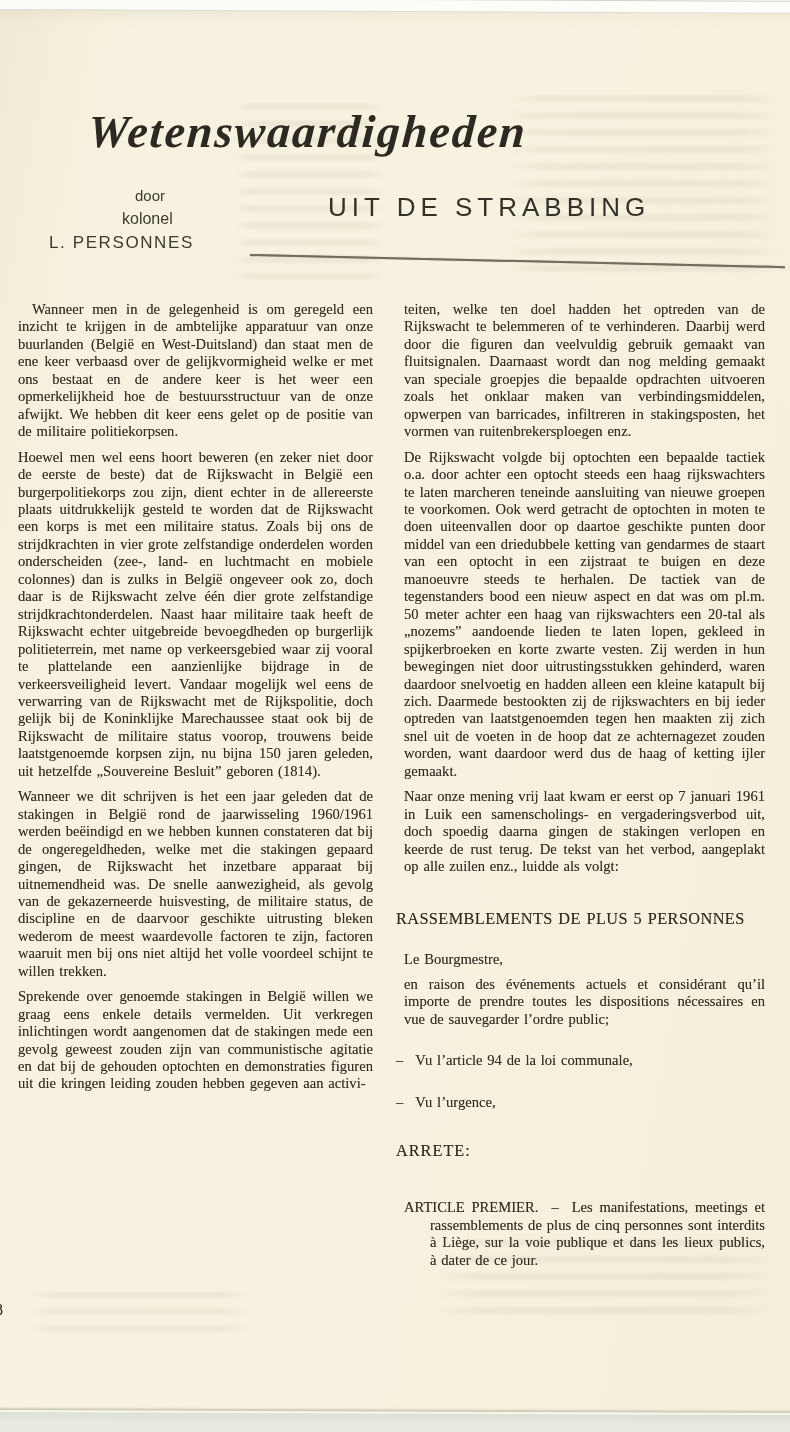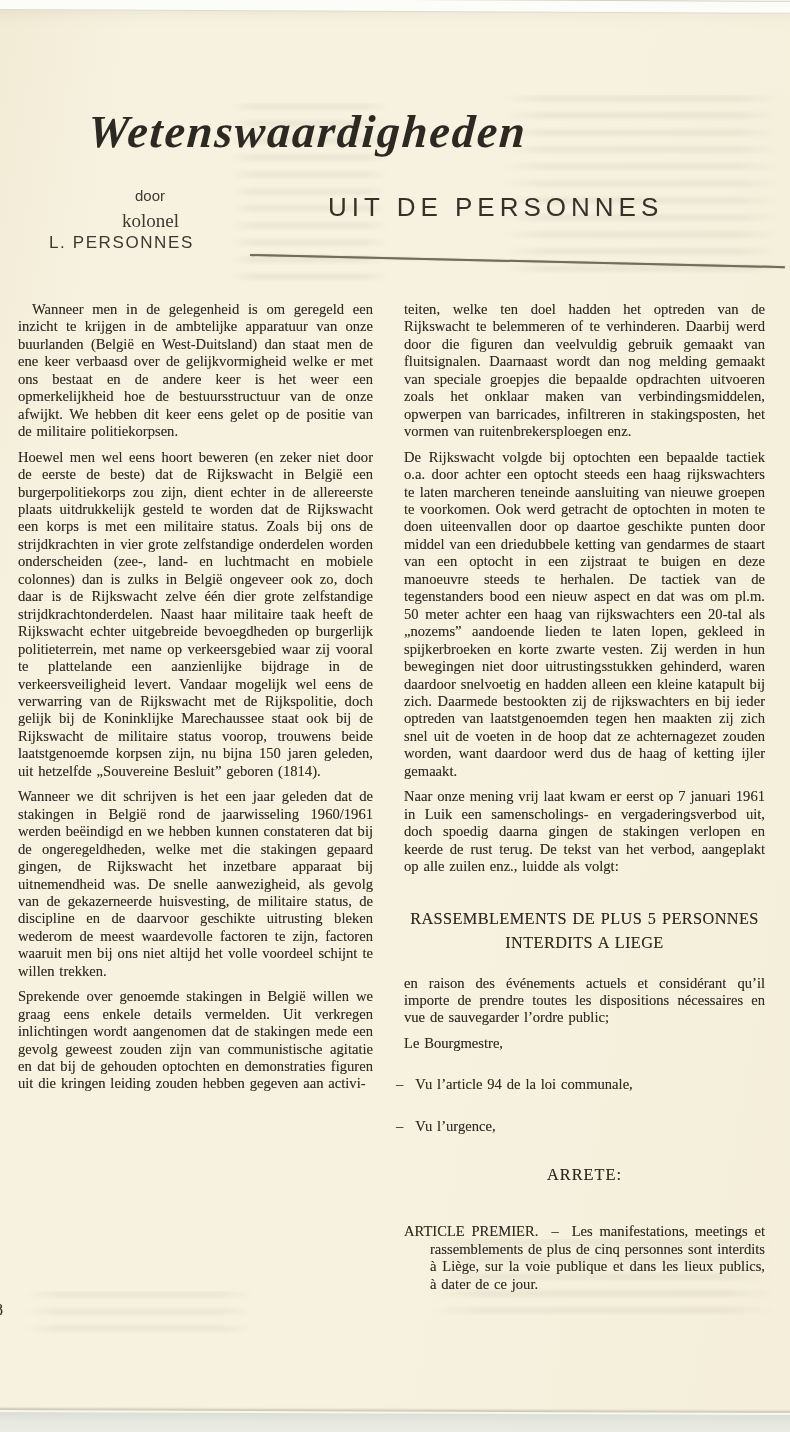--- a/index.html
+++ b/index.html
@@ -45,21 +45,21 @@
     position:absolute; left:96px; top:102px;
     font-family:"Liberation Serif", serif;
     font-style:italic; font-weight:bold;
     font-size:46px; line-height:1;
     letter-spacing:2px; color:#2c2923;
     transform:skewX(-4deg);
     white-space:nowrap;
   }
   .byline{position:absolute; color:#3c3931; font-family:"Liberation Sans", sans-serif;}
   .byline-door   {left:143px; top:180px; font-size:15px;}
-  .byline-kolonel{left:130px; top:203px; font-size:19px;font-family:Liberation Serif, serif;}
+  .byline-kolonel{left:130px; top:203px; font-size:16px;}
   .byline-author {left:57px;  top:226px; font-size:17px; letter-spacing:1.6px;}
   .section-title{
     position:absolute; left:336px; top:185px;
     font-family:"Liberation Sans", sans-serif;
     font-size:26px; font-weight:400;
     letter-spacing:5px; color:#34312b;
     white-space:nowrap;
   }
   .title-rule{
     position:absolute; left:258px; top:247px; width:535px; height:2px;
@@ -78,21 +78,20 @@
   }
   .col-left {left:18px;  width:371px;}
   .col-right{left:404px; width:377px;}
   .body-p{margin:8px; hyphens:auto; -webkit-hyphens:auto;}
   .body-p.indent{text-indent:14px;}
   .body-p.hang{padding-left:26px; text-indent:-26px;}
   .body-p b{font-weight:normal;}
   .pad{padding:0 13px;}
   .col-heading{
     margin:31px 0 20px;
-    text-align:center;
     font-size:16.3px; line-height:24px;
     letter-spacing:.4px; color:#2e2a23;
   }
   .col-heading.arrete{margin:28px 0 36px; letter-spacing:1px;}
   .dash-list{margin:0;}
   .dash-item{padding-left:26px; text-indent:-26px; text-align:left;margin-top:24px;}
   .dash-item .dash{padding-right:12px;}
   
   .page-number{
     position:absolute; left:-5px; top:1294px;
@@ -108,39 +107,38 @@
 
     <div class="ghost" style="left:238px;top:96px;width:158px;height:182px;"></div>
     <div class="ghost" style="left:510px;top:88px;width:278px;height:178px;"></div>
     <div class="ghost" style="left:438px;top:1232px;width:345px;height:82px;"></div>
     <div class="ghost" style="left:32px;top:1284px;width:230px;height:44px;"></div>
 
     <div class="script-title">Wetenswaardigheden</div>
     <div class="byline byline-door">door</div>
     <div class="byline byline-kolonel">kolonel</div>
     <div class="byline byline-author">L. PERSONNES</div>
-    <div class="section-title">UIT DE PERSONNES</div>
+    <div class="section-title">UIT DE STRABBING</div>
     <div class="title-rule"></div>
 
     <div class="col col-left" lang="nl">
         <p class="body-p indent">Wanneer men in de gelegenheid is om geregeld een inzicht te krijgen in de ambtelijke apparatuur van onze buurlanden (België en West-Duitsland) dan staat men de ene keer verbaasd over de gelijkvormigheid welke er met ons bestaat en de andere keer is het weer een opmerkelijkheid hoe de bestuursstructuur van de onze afwijkt. We hebben dit keer eens gelet op de positie van de militaire politiekorpsen.</p>
         <p class="body-p">Hoewel men wel eens hoort beweren (en zeker niet door de eerste de beste) dat de Rijkswacht in België een burgerpolitiekorps zou zijn, dient echter in de allereerste plaats uitdrukkelijk gesteld te worden dat de Rijkswacht een korps is met een militaire status. Zoals bij ons de strijdkrachten in vier grote zelfstandige onderdelen worden onderscheiden (zee-, land- en luchtmacht en mobiele colonnes) dan is zulks in België ongeveer ook zo, doch daar is de Rijkswacht zelve één dier grote zelfstandige strijdkrachtonderdelen. Naast haar militaire taak heeft de Rijkswacht echter uitgebreide bevoegdheden op burgerlijk politieterrein, met name op verkeersgebied waar zij vooral te plattelande een aanzienlijke bijdrage in de verkeers<b>veiligheid</b> levert. Vandaar mogelijk wel eens de verwarring van de Rijkswacht met de Rijkspolitie, doch gelijk bij de Koninklijke Marechaussee staat ook bij de Rijkswacht de militaire status voorop, trouwens beide laatstgenoemde korpsen zijn, nu bijna 150 jaren geleden, uit hetzelfde „Souvereine Besluit” geboren (1814).</p>
         <p class="body-p">Wanneer we dit schrijven is het een jaar geleden dat de stakingen in België rond de jaarwisseling 1960/1961 werden beëindigd en we hebben kunnen constateren dat bij de ongeregeldheden, welke met die stakingen gepaard gingen, de Rijkswacht het inzetbare apparaat bij uitnemendheid was. De snelle aanwezigheid, als gevolg van de gekazerneerde huisvesting, de militaire status, de discipline en de daarvoor geschikte uitrusting bleken wederom de meest waardevolle factoren te zijn, factoren waaruit men bij ons niet altijd het volle voordeel schijnt te willen trekken.</p>
         <p class="body-p">Sprekende over genoemde stakingen in België willen we graag eens enkele details vermelden. Uit verkregen inlichtingen wordt aangenomen dat de stakingen mede een gevolg geweest zouden zijn van communistische agitatie en dat bij de gehouden optochten en demonstraties figuren uit die kringen leiding zouden hebben gegeven aan activi-</p>
       </div>
     <div class="col col-right" lang="nl">
         <p class="body-p">teiten, welke ten doel hadden het optreden van de Rijkswacht te belemmeren of te verhinderen. Daarbij werd door die figuren dan veelvuldig gebruik gemaakt van fluitsignalen. Daarnaast wordt dan nog melding gemaakt van speciale groepjes die bepaalde opdrachten uitvoeren zoals het onklaar maken van verbindingsmiddelen, opwerpen van barricades, infiltreren in stakingsposten, het vormen van ruitenbrekersploegen enz.</p>
         <p class="body-p">De Rijkswacht volgde bij optochten een bepaalde tactiek o.a. door achter een optocht steeds een haag rijkswachters te laten marcheren teneinde aansluiting van nieuwe groepen te voorkomen. Ook werd getracht de optochten in moten te doen uiteenvallen door op daartoe geschikte punten door middel van een driedubbele ketting van gendarmes de staart van een optocht in een zijstraat te buigen en deze manoeuvre steeds te herhalen. De tactiek van de tegenstanders bood een nieuw aspect en dat was om pl.m. 50 meter achter een haag van rijkswachters een 20-tal als „nozems” aandoende lieden te laten lopen, gekleed in spijkerbroeken en korte zwarte vesten. Zij werden in hun bewegingen niet door uitrustingsstukken gehinderd, waren daardoor snelvoetig en hadden alleen een kleine katapult bij zich. Daarmede bestookten zij de rijkswachters en bij ieder optreden van laatstgenoemden tegen hen maakten zij zich snel uit de voeten in de hoop dat ze achternagezet zouden worden, want daardoor werd dus de haag of ketting ijler gemaakt.</p>
         <p class="body-p">Naar onze mening vrij laat kwam er eerst op 7 januari 1961 in Luik een samenscholings- en vergaderingsverbod uit, doch spoedig daarna gingen de stakingen verlopen en keerde de rust terug. De tekst van het verbod, aangeplakt op alle zuilen enz., luidde als volgt:</p>
         <div class="col-heading">
           <div>RASSEMBLEMENTS DE PLUS 5 PERSONNES</div>
-          <div>INTERDITS A LIEGE</div>
         </div>
+        <p class="body-p">Le Bourgmestre,</p>
         <p class="body-p">en raison des événements actuels et considérant qu’il importe de prendre toutes les dispositions nécessaires en vue de sauvegarder l’ordre public;</p>
-        <p class="body-p">Le Bourgmestre,</p>
         <div class="dash-list">
           <div class="dash-item"><span class="dash">–</span>Vu l’article 94 de la loi communale,</div>
           <div class="dash-item"><span class="dash">–</span>Vu l’urgence,</div>
         </div>
         <div class="col-heading arrete">
           <div>ARRETE:</div>
         </div>
         <p class="body-p hang">ARTICLE PREMIER.<span class="pad">–</span>Les manifestations, meetings et rassemblements de plus de cinq personnes sont interdits à Liège, sur la voie publique et dans les lieux publics, à dater de ce jour.</p>
       </div>
 

